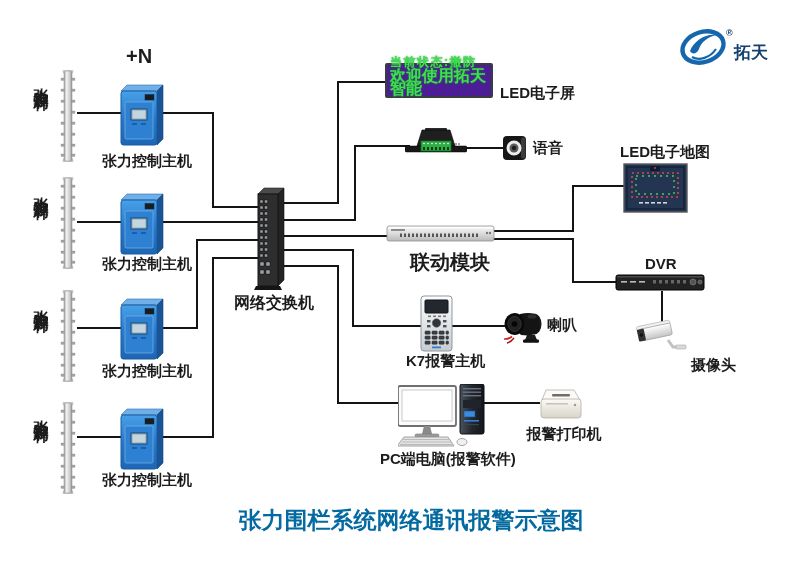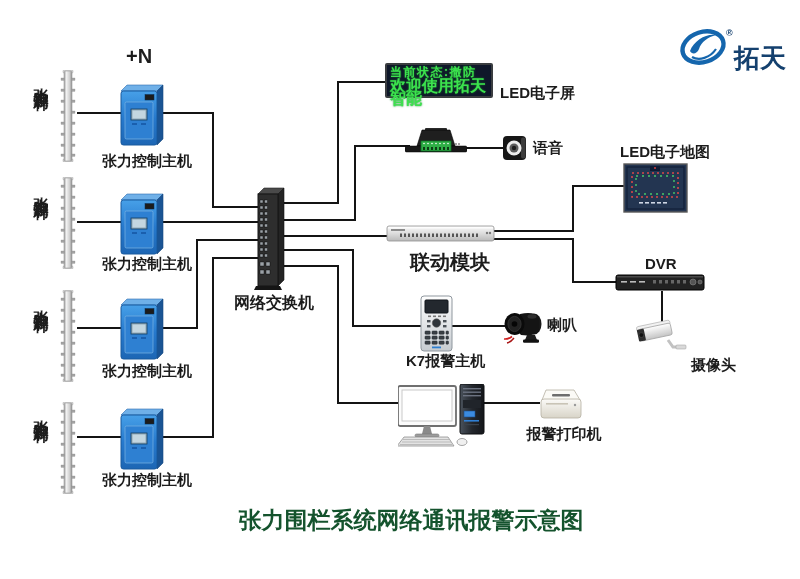--- a/index.html
+++ b/index.html
@@ -4,29 +4,29 @@
 <style>
   html,body{margin:0;padding:0;}
   #stage{position:relative;width:800px;height:579px;background:#ffffff;overflow:hidden;
          font-family:"Liberation Sans",sans-serif;}
   .lbl{position:absolute;font-weight:700;font-size:15px;color:#1c1c1c;text-align:center;white-space:nowrap;}
   .vlbl{position:absolute;font-weight:700;font-size:15px;color:#1c1c1c;
         writing-mode:vertical-rl;text-orientation:upright;letter-spacing:2px;line-height:1;}
   .node{position:absolute;}
   #wires{position:absolute;left:0;top:0;}
   #plusN{font-size:20px;}
-  #ledscreen{position:absolute;left:385px;top:63px;width:108px;height:35px;background:#0f172a;
+  #ledscreen{position:absolute;left:385px;top:63px;width:108px;height:35px;background:#4c1d95;
              border:2px solid #3a3d40;border-radius:2px;box-sizing:border-box;
-             display:flex;flex-direction:column;justify-content:flex-start;padding:1px 3px;}
+             display:flex;flex-direction:column;justify-content:flex-end;padding:1px 3px;}
   #ledscreen .l1{font-size:12px;font-weight:700;color:#3ce24e;letter-spacing:1.5px;line-height:13px;text-shadow:0 0 2px #1d8a2e;}
   #ledscreen .l2{font-size:16px;font-weight:700;color:#3ce24e;line-height:13px;text-shadow:0 0 2px #1d8a2e;}
   #title{position:absolute;left:0;right:0;top:505px;text-align:center;font-weight:700;
-         font-size:23px;color:#14532d;padding-left:22px;}
+         font-size:23px;color:#0369a1;padding-left:22px;}
   #logo{position:absolute;left:676px;top:22px;width:120px;height:50px;}
-  #logo .brand{position:absolute;left:58px;top:19px;font-size:26px;font-weight:700;color:#14406e;}
+  #logo .brand{position:absolute;left:58px;top:19px;font-size:17px;font-weight:700;color:#14406e;}
   #logo .reg{position:absolute;left:50px;top:6px;font-size:9px;font-weight:700;color:#14406e;}
 </style>
 </head>
 <body>
 
 <div id="stage">
 
   <svg id="wires" width="800" height="579">
     <g fill="none" stroke="#141414" stroke-width="2">
       <polyline points="77,113 121,113"></polyline>
@@ -382,20 +382,21 @@
     <g fill="#6b7280">
         <rect x="65" y="4" width="18" height="1.4"></rect>
         <rect x="65" y="7.5" width="18" height="1.4"></rect>
         <rect x="65" y="11" width="18" height="1.4"></rect>
       </g>
     <rect x="65" y="16" width="18" height="8" fill="#20242a"></rect>
     <rect x="66" y="27" width="11" height="6" fill="#3b8be0" stroke="#1d4f8c" stroke-width="0.6"></rect>
     <rect x="66" y="36" width="15" height="1.6" fill="#2f7fd4"></rect>
     <rect x="66" y="40" width="15" height="1.2" fill="#3a424c"></rect>
   </svg>
+  <div class="lbl" style="left:380px;top:450px;width:130px;">PC端电脑(报警软件)</div>
 
   <svg class="node" style="left:538px;top:386px;" width="46" height="38">
     <polygon points="8,4 36,4 42,14 4,14" fill="#fbfaf6" stroke="#b5b0a2" stroke-width="0.8"></polygon>
     <rect x="14" y="8" width="18" height="2.6" rx="1" fill="#6e6e6e"></rect>
     <rect x="3" y="13" width="40" height="19" rx="3" fill="url(#gPr)" stroke="#b5b0a2" stroke-width="0.8"></rect>
     <rect x="8" y="17" width="22" height="1.6" fill="#c9c4b6"></rect>
     <circle cx="37" cy="19" r="1.2" fill="#999"></circle>
   </svg>
   <div class="lbl" style="left:526px;top:425px;width:76px;">报警打印机</div>
 

